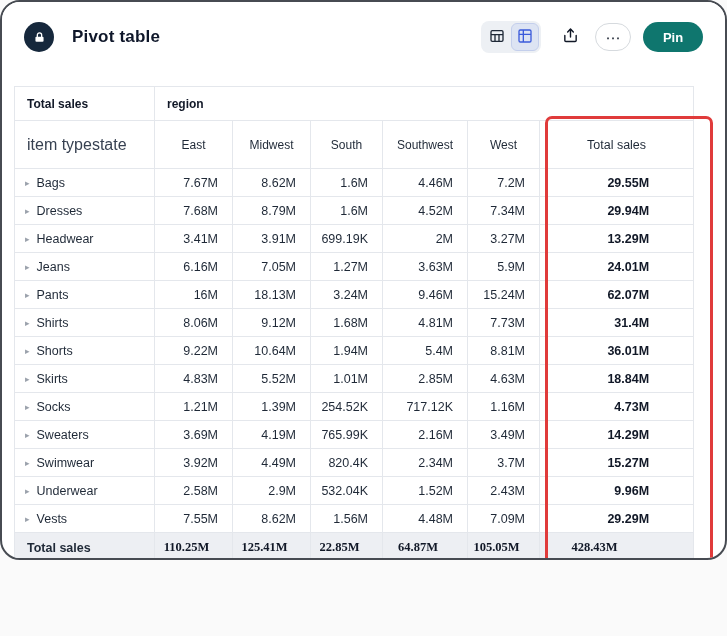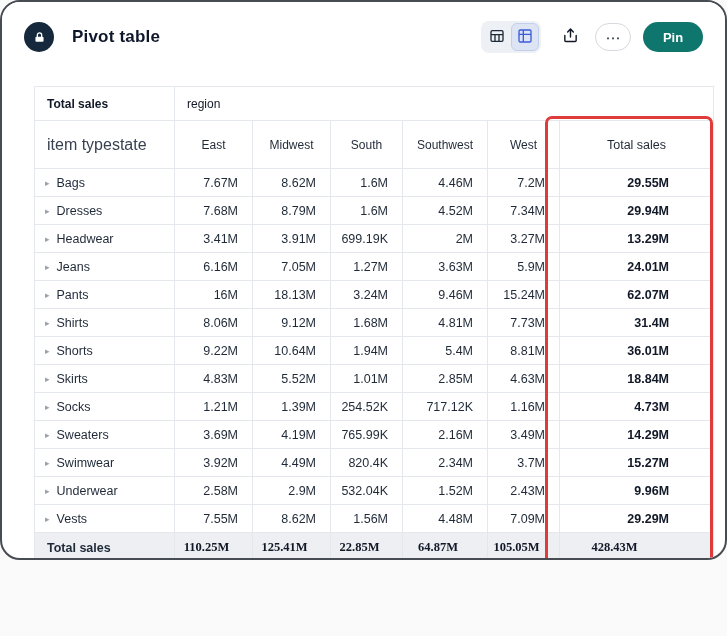--- a/index.html
+++ b/index.html
@@ -29,27 +29,27 @@
   .icon-btn { margin-left: 14px; width: 30px; height: 30px; border: none; background: transparent;
     display: flex; align-items: center; justify-content: center; cursor: pointer; }
   .more-btn { margin-left: 10px; min-width: 36px; height: 28px; background: #fff;
     border: 1px solid #d6dade; border-radius: 14px; font-size: 15px; line-height: 1;
     color: #111827; cursor: pointer; padding: 0 8px; }
   .pin-btn { margin-left: 12px; width: 60px; height: 30px; background: #0f766e; color: #fff;
     border: none; border-radius: 15px; font-size: 13px; font-weight: 600; cursor: pointer;
     font-family: "Liberation Sans", sans-serif; }
 
   
-  table.pivot { position: absolute; left: 32px; top: 84px; width: 679px;
+  table.pivot { position: absolute; left: 12px; top: 84px; width: 679px;
     border-collapse: collapse; table-layout: fixed; font-size: 12.5px; color: #1f2937; }
   table.pivot th, table.pivot td { border: 1px solid #e4e7ec; overflow: hidden; white-space: nowrap; }
 
   thead tr.r1 th { height: 34px; text-align: left; padding: 0 12px; font-size: 12px; color: #111827; }
   th.corner { font-weight: 700; }
-  th.region { font-weight: 400; }
+  th.region { font-weight: 700; }
 
   thead tr.r2 th { height: 48px; vertical-align: middle; font-weight: 400; color: #1f2937; }
   th.dims { padding: 0; }
   .dimwrap { display: flex; justify-content: flex-start; padding: 0 14px 0 12px;
     font-size: 16px; color: #374151; }
   th.col-h { text-align: center; font-size: 12px; }
   th.total-h { text-align: center; font-weight: 700; font-size: 12.5px; color: #111827; }
 
   tbody td { height: 28px; }
   td.label { padding-left: 10px; color: #1f2937; }

